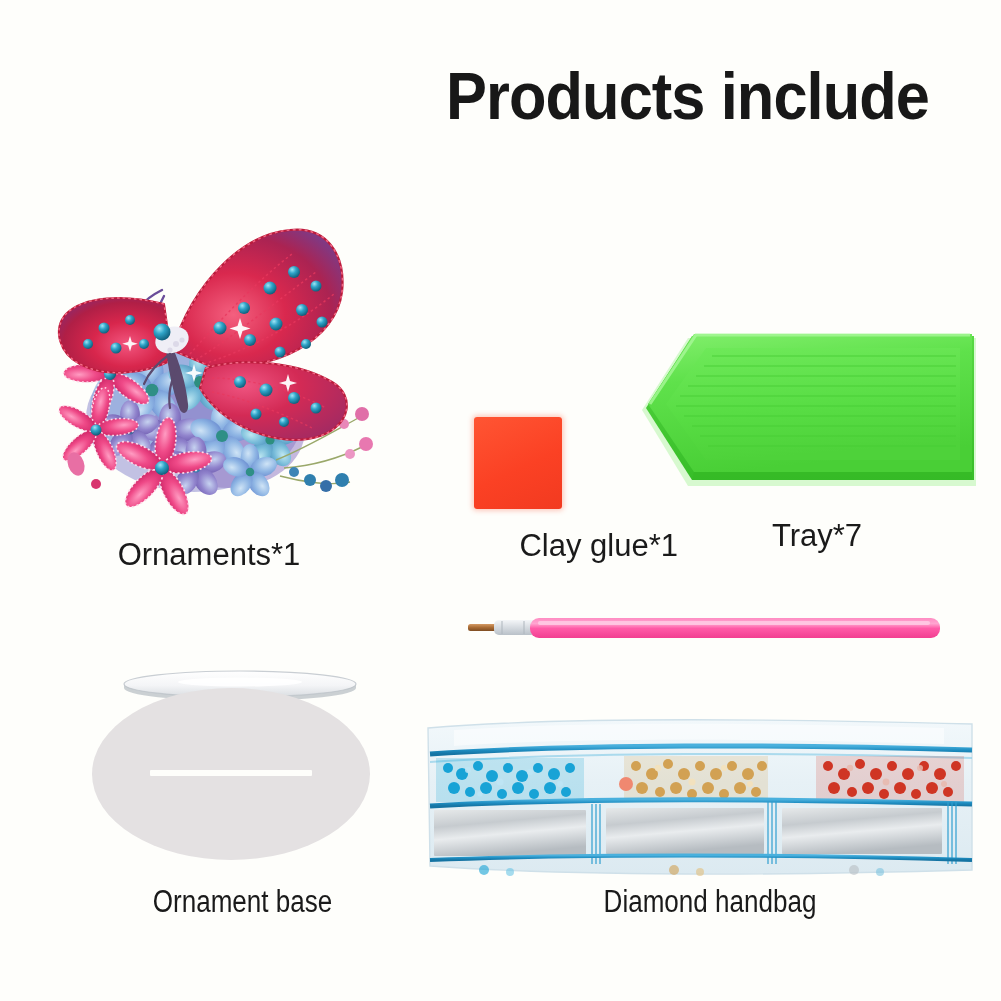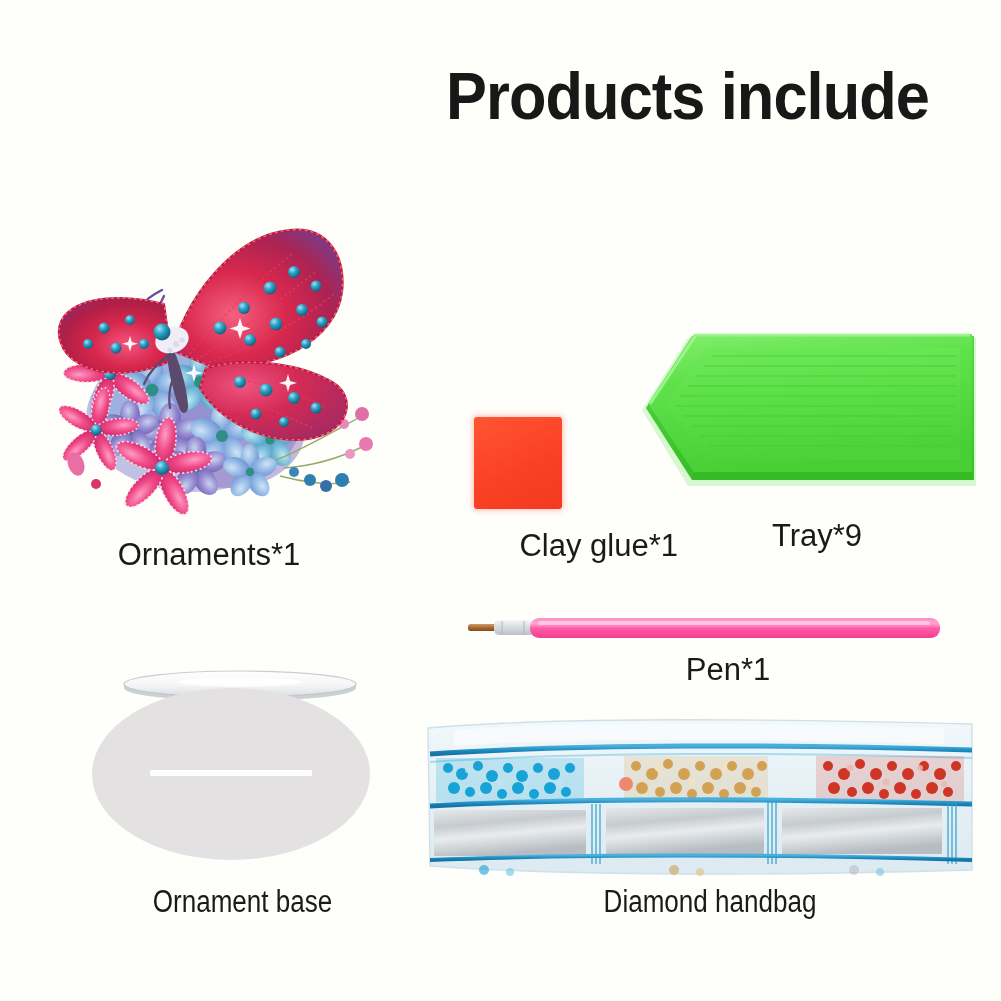--- a/index.html
+++ b/index.html
@@ -424,21 +424,21 @@
         <line x1="52" y1="104" x2="316" y2="104"></line>
         <line x1="60" y1="114" x2="316" y2="114"></line>
         <line x1="68" y1="124" x2="316" y2="124"></line>
       </g>
 
       <path d="M10 82 L56 13 L330 13" fill="none" stroke="#a8f798" stroke-width="3" opacity="0.8"></path>
 
       <path d="M54 150 L332 150 L332 158 L52 158 Z" fill="#35ba26" opacity="0.75"></path>
     </svg>
   </div>
-  <div class="abs caption wide" id="cap-tray">Tray*9</div>
+  <div class="abs caption wide" id="cap-tray">Tray*7</div>
 
   <div class="abs" id="pen-wrap">
     <svg width="486" height="32" viewBox="0 0 486 32">
       <defs>
         <linearGradient id="gBarrel" x1="0" y1="0" x2="0" y2="1">
           <stop offset="0%" stop-color="#ff8cc2"></stop>
           <stop offset="28%" stop-color="#ffa5d0"></stop>
           <stop offset="52%" stop-color="#ff5ba8"></stop>
           <stop offset="100%" stop-color="#f23f91"></stop>
         </linearGradient>
@@ -457,21 +457,20 @@
       <rect x="6" y="12" width="30" height="7" rx="2.5" fill="url(#gTip)"></rect>
 
       <rect x="32" y="8" width="42" height="15" rx="5" fill="url(#gFerrule)"></rect>
       <line x1="40" y1="9" x2="40" y2="22" stroke="#aeb6bd" stroke-width="1"></line>
       <line x1="62" y1="9" x2="62" y2="22" stroke="#aeb6bd" stroke-width="1"></line>
 
       <rect x="68" y="6" width="410" height="20" rx="9" fill="url(#gBarrel)"></rect>
       <rect x="76" y="9" width="392" height="4" rx="2" fill="#ffd2e8" opacity="0.75"></rect>
     </svg>
   </div>
-  <div class="abs caption wide" id="cap-pen">Pen*1</div>
 
   <div class="abs" id="ornament-base">
     <div id="ornament-base-slot"></div>
   </div>
   <div class="abs caption narrow" id="cap-base">Ornament base</div>
 
   <div class="abs" id="handbag-wrap">
     <svg width="552" height="166" viewBox="0 0 552 166">
       <defs>
         <linearGradient id="gBag" x1="0" y1="0" x2="0" y2="1">

